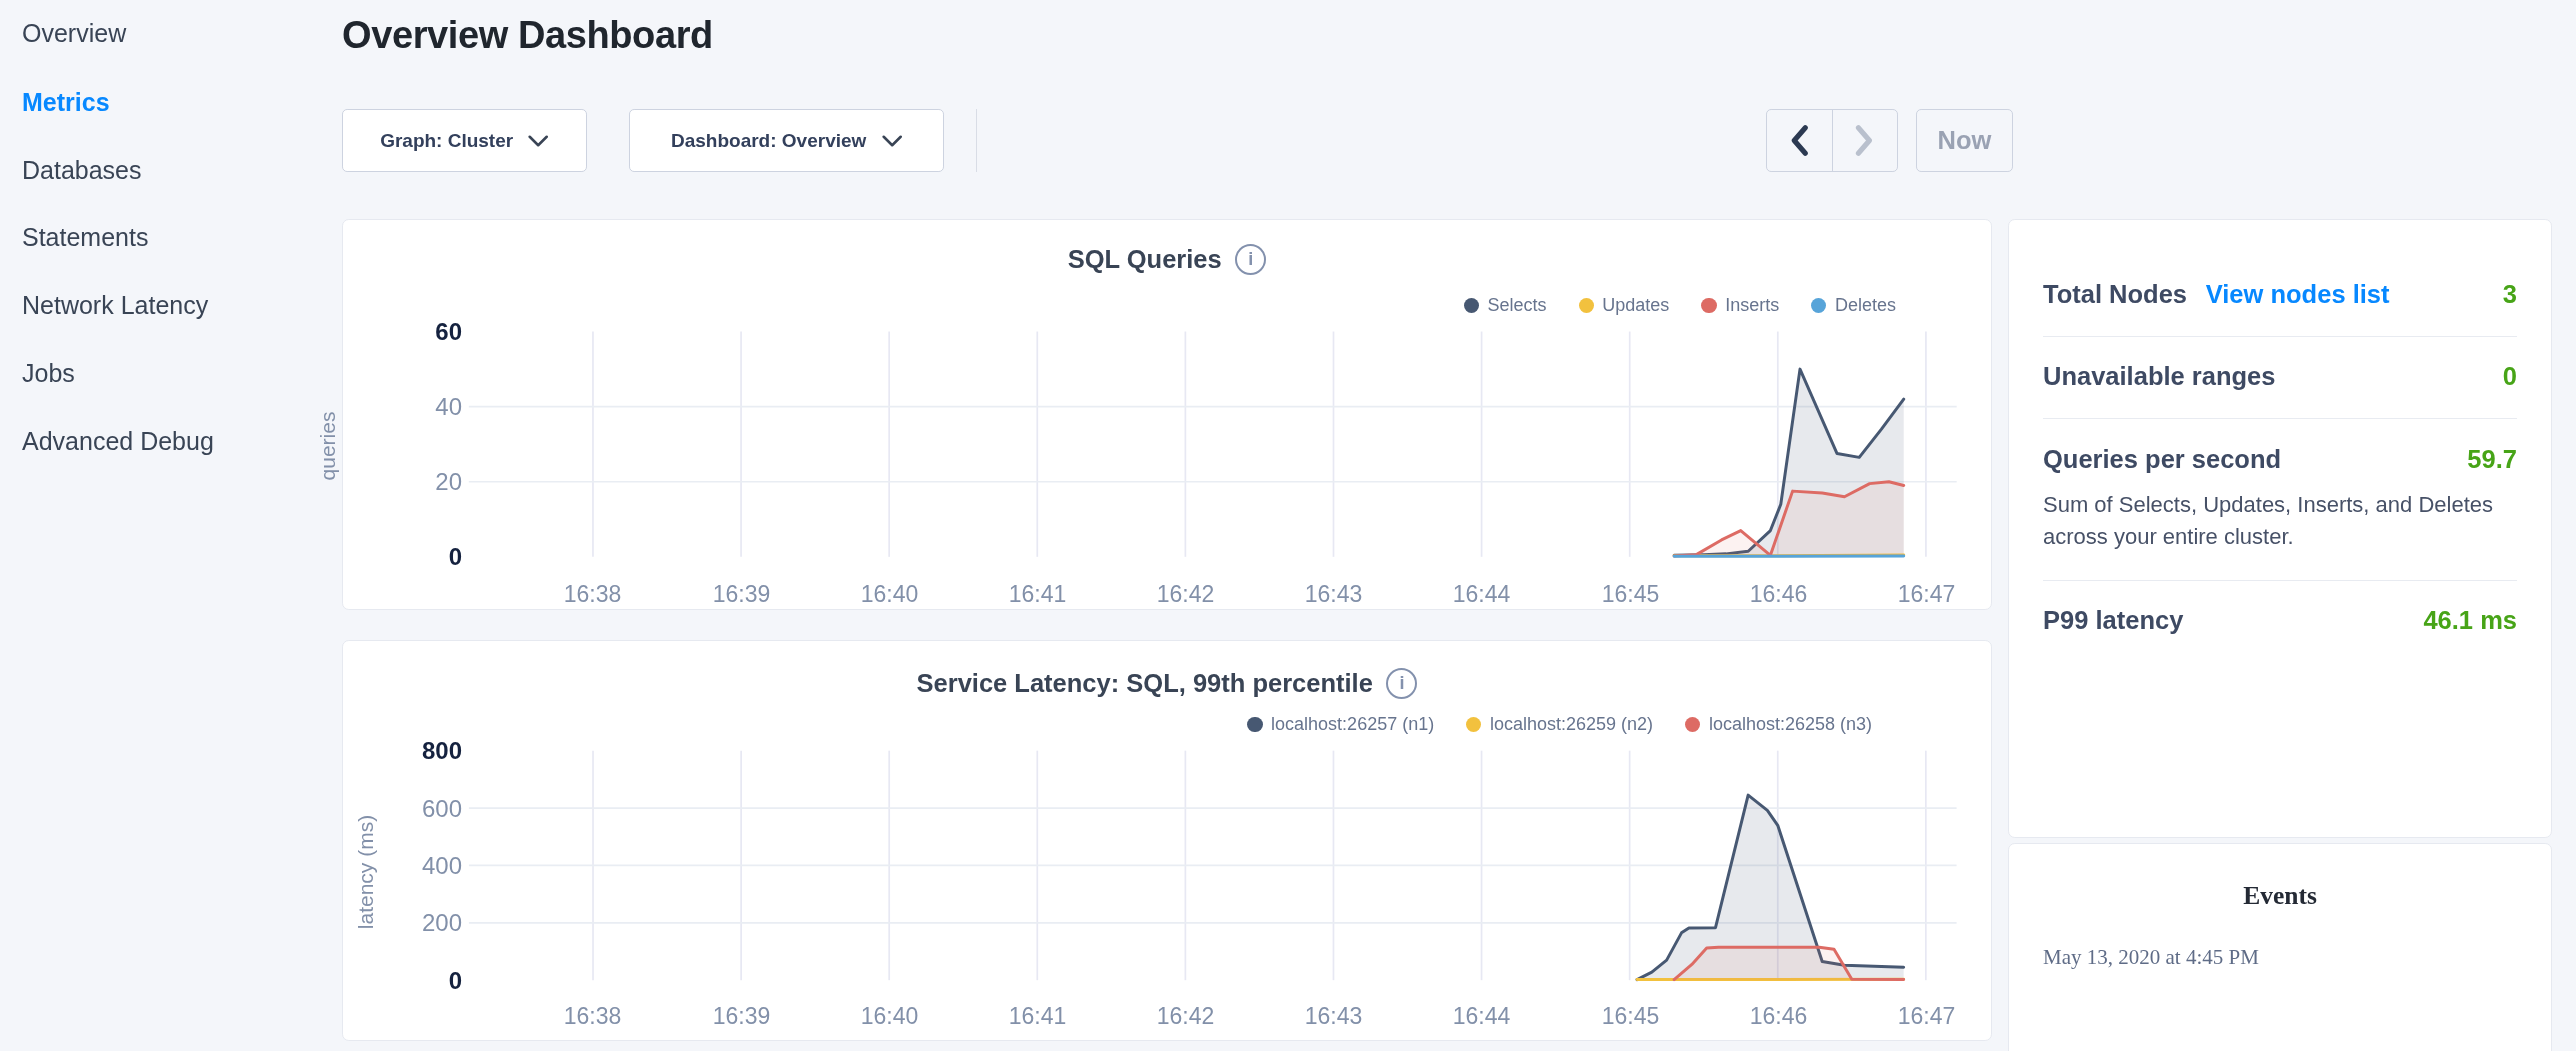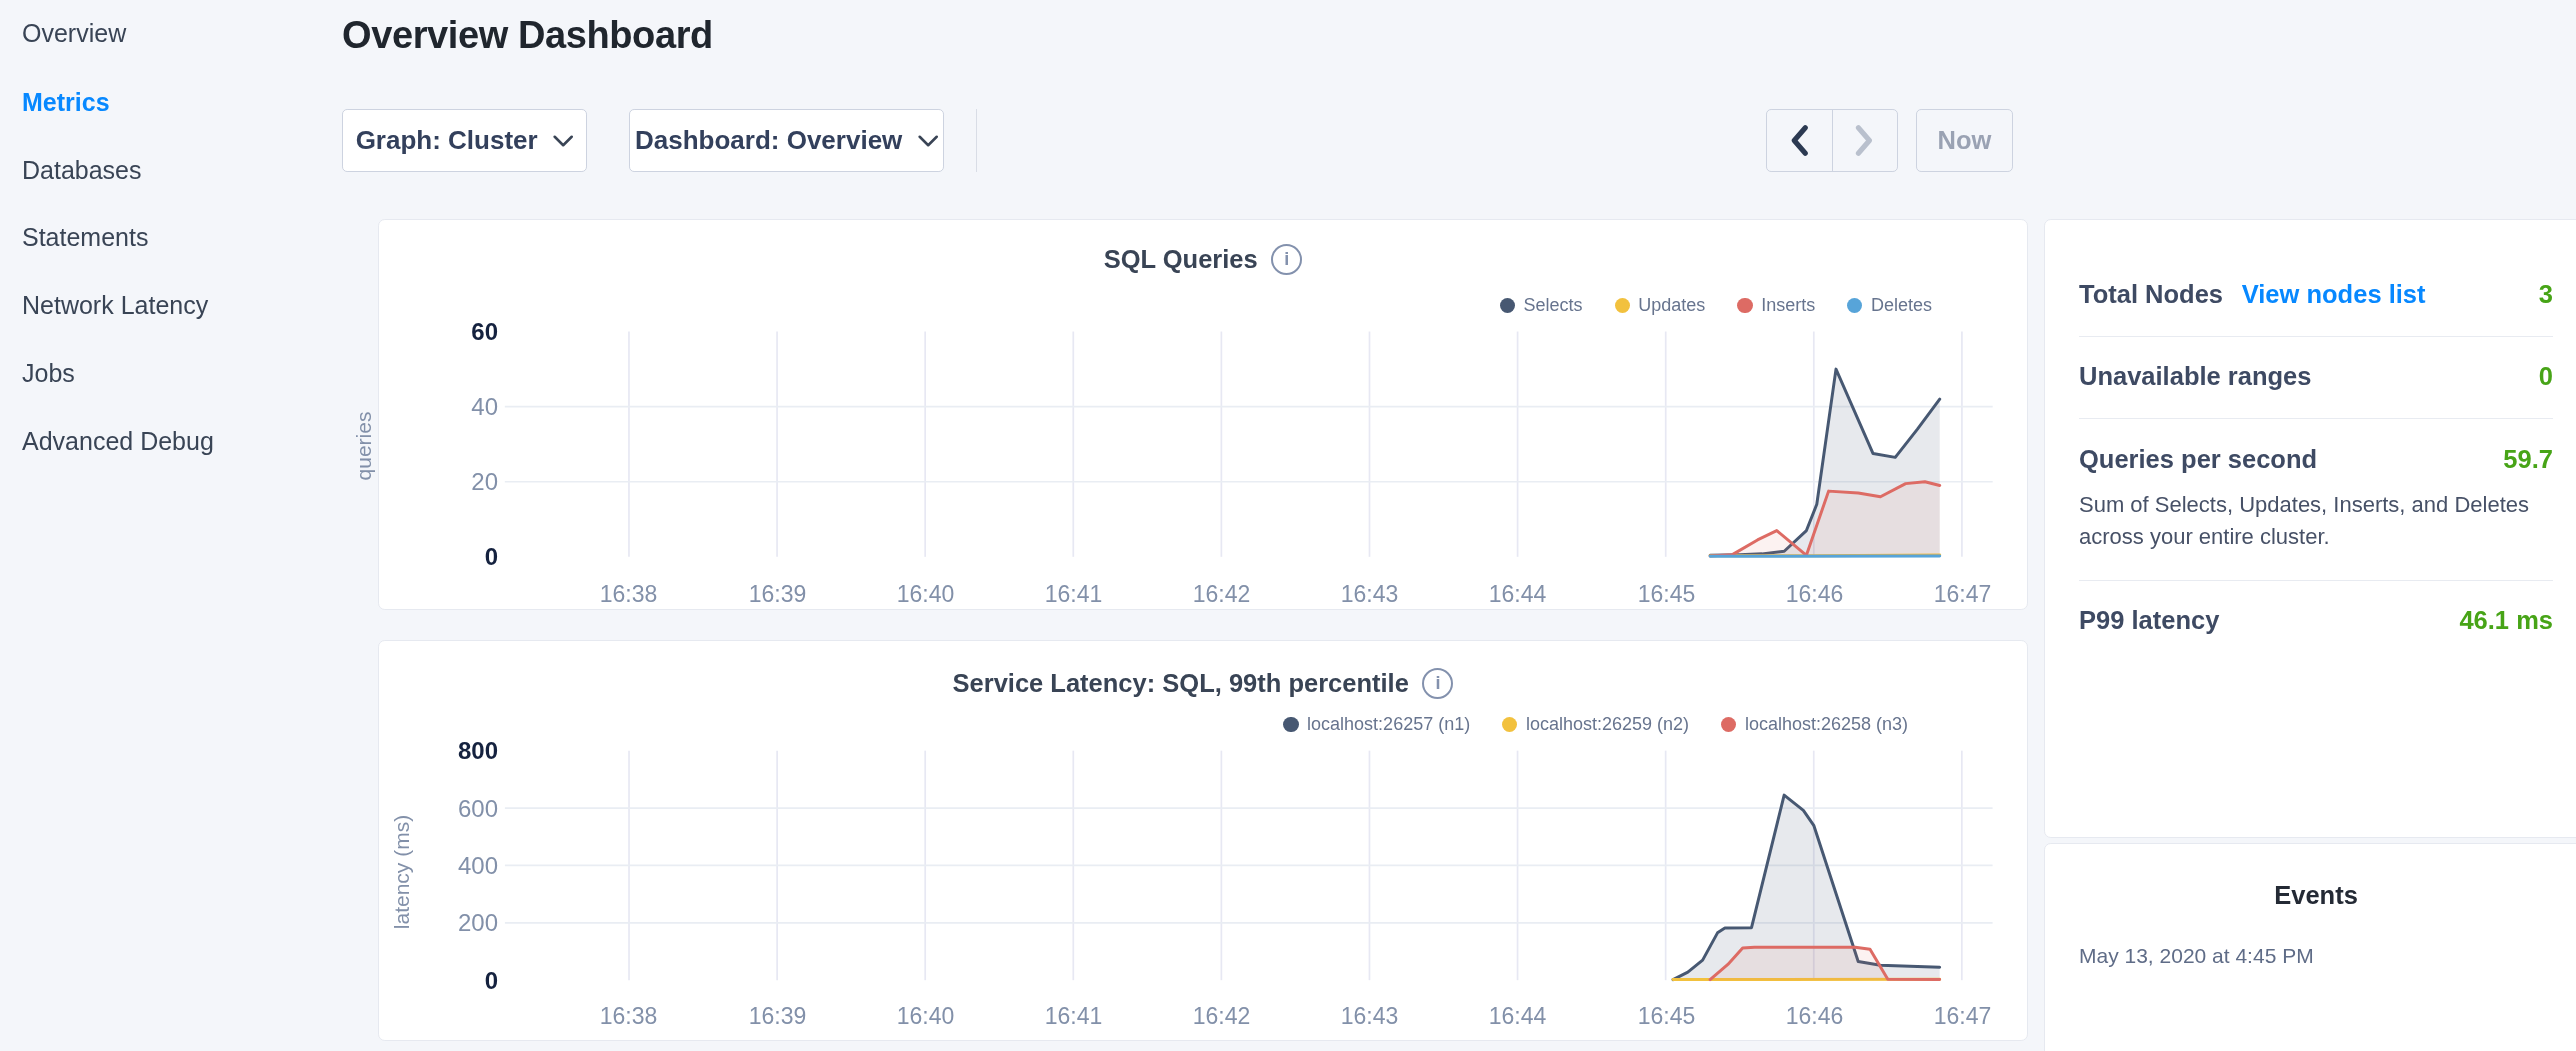--- a/index.html
+++ b/index.html
@@ -8,36 +8,36 @@
   #app { position:relative; width:2420px; height:1051px; }
 
   
   .sidebar { position:absolute; left:0; top:0; width:342px; height:1051px; }
   .nav-item { position:absolute; left:22px; font-size:25px; color:#394455; cursor:pointer; white-space:nowrap; }
   .nav-item.active { color:#0788ff; font-weight:700; }
 
   
   .page-title { position:absolute; left:342px; top:13.6px; font-size:38px; font-weight:700; color:#20262e; letter-spacing:-0.4px; }
   .btn { position:absolute; top:109px; height:63px; background:#ffffff; border:1.7px solid #cdd3e0; border-radius:5.1px;
-         display:flex; align-items:center; justify-content:center; gap:15.3px; font-size:26px; font-weight:700; color:#33405c; cursor:pointer; }
+         display:flex; align-items:center; justify-content:center; gap:15.3px; font-size:19px; font-weight:700; color:#33405c; cursor:pointer; }
   .chev { width:20.4px; height:12px; display:inline-block; }
   .toolbar-divider { position:absolute; left:976px; top:109px; height:63px; border-left:1.7px solid #d9dde6; }
   .time-dd { position:absolute; left:1019px; top:109px; width:725px; height:63px; background:#fff; border:1.7px solid #cdd3e0;
              border-radius:5.1px; display:flex; align-items:center; padding:0 25.5px; cursor:pointer; }
   .time-badge { background:#e3e7f1; border-radius:4.3px; font-size:20.4px; font-weight:700; color:#33405c; padding:6.8px 10.2px; }
   .time-label { margin-left:22px; font-size:25.5px; font-weight:700; color:#222b3d; }
   .time-dd .chev { margin-left:auto; }
   .pager { position:absolute; left:1766px; top:109px; width:132px; height:63px; border:1.7px solid #cdd3e0; border-radius:5.1px; display:flex; }
   .pager-half { flex:1; display:flex; align-items:center; justify-content:center; cursor:pointer; }
   .pager-half:first-child { border-right:1.7px solid #cdd3e0; }
   .now-btn { position:absolute; left:1916px; top:109px; width:97px; height:63px; border:1.7px solid #cdd3e0; border-radius:5.1px;
              display:flex; align-items:center; justify-content:center; font-size:25.5px; font-weight:700; color:#9aa2b3; cursor:pointer; }
 
   
-  .panel { position:absolute; background:#ffffff; border:1.7px solid #e6e9f0; border-radius:6.8px;margin-left:36px; }
+  .panel { position:absolute; background:#ffffff; border:1.7px solid #e6e9f0; border-radius:6.8px; }
 
   .chart-header { position:absolute; left:0; width:100%; display:flex; align-items:center; justify-content:center; gap:13.6px; }
   .chart-title { font-size:25.5px; font-weight:700; color:#394455; }
   .info-icon { width:31px; height:31px; border:2.6px solid #8391ad; border-radius:50%; color:#8391ad;
                font-size:18px; font-weight:700; display:flex; align-items:center; justify-content:center; cursor:pointer; }
   .legend { position:absolute; display:flex; gap:32px; align-items:center; }
   .legend-item { display:flex; align-items:center; gap:8.5px; cursor:pointer; }
   .legend-dot { width:15.3px; height:15.3px; border-radius:50%; }
   .legend-label { font-size:18px; color:#67748e; }
   .plot { position:absolute; left:0; top:0; right:0; bottom:0; }
@@ -53,21 +53,21 @@
   .summary-body .side-title { margin-bottom:22px; }
   .stat { padding:25.5px 0 27px 0; border-bottom:1.7px solid #e8ebf1; }
   .stat:last-child { border-bottom:none; }
   .stat-row { display:flex; align-items:baseline; }
   .stat-label { font-size:25.5px; font-weight:700; color:#3e4a63; }
   .stat-link { font-size:25.5px; font-weight:700; color:#0788ff; margin-left:18.7px; cursor:pointer; }
   .stat-value { margin-left:auto; font-size:25.5px; font-weight:700; color:#47a417; }
   .stat-desc { margin-top:15.3px; font-size:22px; line-height:1.45; color:#475167; }
 
   
-  .events-body { padding:37px 34px 0 34px; }
+  .events-body { padding:37px 34px 0 34px;font-family:Liberation Serif, serif; }
   .events-body .side-title { margin-bottom:34px; }
   .event-text { font-size:23px; line-height:1.62; color:#394455; }
   .event-time { margin-top:6.8px; font-size:21px; color:#5f6c87; }
 </style>
 </head>
 <body>
 
 <div id="app">
 
   <nav class="sidebar">

